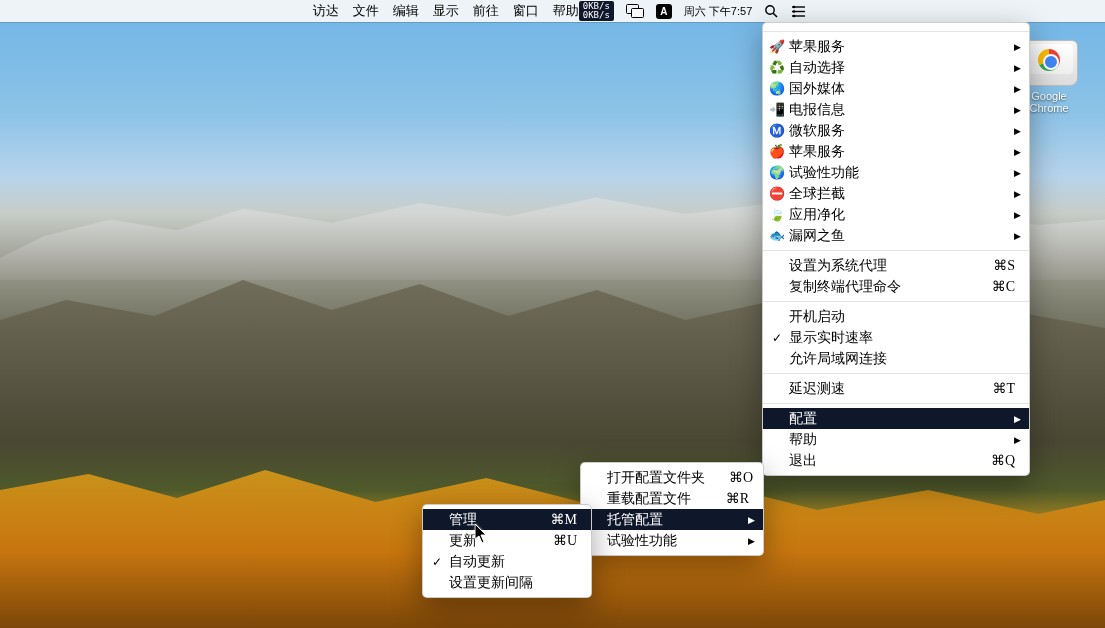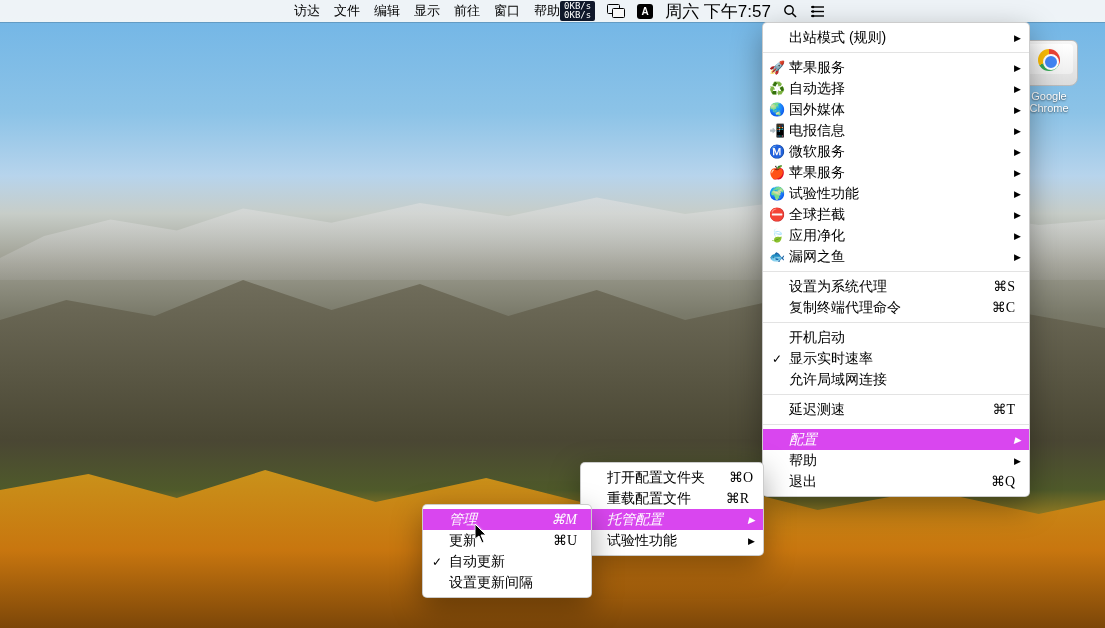--- a/index.html
+++ b/index.html
@@ -42,21 +42,21 @@
     z-index: 50;
   }
   .menubar-left, .menubar-right { display:flex; align-items:center; gap:14px; }
   .menubar-left .apple { font-size:15px; }
   .menubar-item { cursor: default; }
   .menubar-right { gap:12px; }
   .status-icon { display:flex; align-items:center; gap:4px; font-size:12px; }
   .net-badge { background:#0f172a; color:#fff; font-size:9px; line-height:9px; padding:1px 4px; border-radius:2px; font-family: Menlo, monospace; }
   .net-badge div { white-space:nowrap; }
   .kbd-indicator { background:#000; color:#fff; width:16px; height:15px; border-radius:3px; display:flex; align-items:center; justify-content:center; font-size:10px; font-weight:600;}
-  .clock { font-size:17px; }
+  .clock { font-size:11px; }
 
   
   .desktop-icon { position:absolute; top:40px; right:18px; width:76px; text-align:center; color:#fff; text-shadow:0 1px 2px rgba(0,0,0,.6); font-size:11px; z-index:5;}
   .desktop-icon .drive { width:58px; height:46px; margin:0 auto 4px; background:linear-gradient(#f7f7f7,#dcdcdc); border:1px solid #bbb; border-radius:6px 6px 8px 8px; position:relative;}
   .desktop-icon .drive:before{content:""; position:absolute; top:3px; left:4px; right:4px; height:30px; border-radius:4px; background:linear-gradient(#fff,#eee);}
   .desktop-icon .chrome-mini{position:absolute; top:8px; left:50%; transform:translateX(-50%); width:22px; height:22px; border-radius:50%;
     background: conic-gradient(#ea4335 0 120deg, #34a853 120deg 240deg, #fbbc05 240deg 360deg);}
   .desktop-icon .chrome-mini:after{content:""; position:absolute; top:5px; left:5px; width:12px; height:12px; border-radius:50%; background:#4285f4; border:2px solid #fff;}
 
   
@@ -65,21 +65,21 @@
     border-radius:5px; box-shadow:0 10px 30px rgba(0,0,0,.35);
     padding:4px 0; min-width:170px; z-index:100; font-size:14px;
   }
   .menu .row {
     display:flex; align-items:center; padding:2px 14px 2px 26px; height:21px;
     position:relative; white-space:nowrap;
   }
   .menu .row .lead-icon{ position:absolute; left:6px; width:16px; text-align:center; font-size:13px;}
   .menu .row.has-sub:after{ content:"▶"; font-size:9px; position:absolute; right:8px; color:inherit;}
   .menu .row .shortcut{ margin-left:auto; padding-left:24px; font-family:-apple-system; color:#000;}
-  .menu .row.highlight{ background:#d946ef; color:#fff;font-style:italic;}
+  .menu .row.highlight{ background:#0f172a; color:#fff;}
   .menu .row.highlight .shortcut{ color:#fff;}
   .menu .row.check:before{ content:"✓"; position:absolute; left:9px; font-size:12px;}
   .menu hr{ border:none; border-top:1px solid #e3e3e3; margin:4px 0;}
   .menu.main{ top:22px; left:762px; width:268px;}
   .menu.sub1{ top:462px; left:580px; width:184px;}
   .menu.sub2{ top:504px; left:422px; width:160px;}
 
   
   .cursor { position:absolute; top:524px; left:475px; z-index:200; }
   .cursor svg { filter: drop-shadow(0 0 1px rgba(255,255,255,.9));}
@@ -139,23 +139,20 @@
 </div>
 
 <div class="desktop-icon">
   <div class="drive">
       <div class="chrome-mini"></div>
     </div>
   <div>Google Chrome</div>
 </div>
 
 <div class="menu main">
-  <div class="row has-sub">
-      <span>出站模式 (规则)</span>
-    </div>
   <hr>
   <div class="row has-sub">
       <span class="lead-icon">🚀</span>
       <span>苹果服务</span>
     </div>
   <div class="row has-sub">
       <span class="lead-icon">♻️</span>
       <span>自动选择</span>
     </div>
   <div class="row has-sub">

